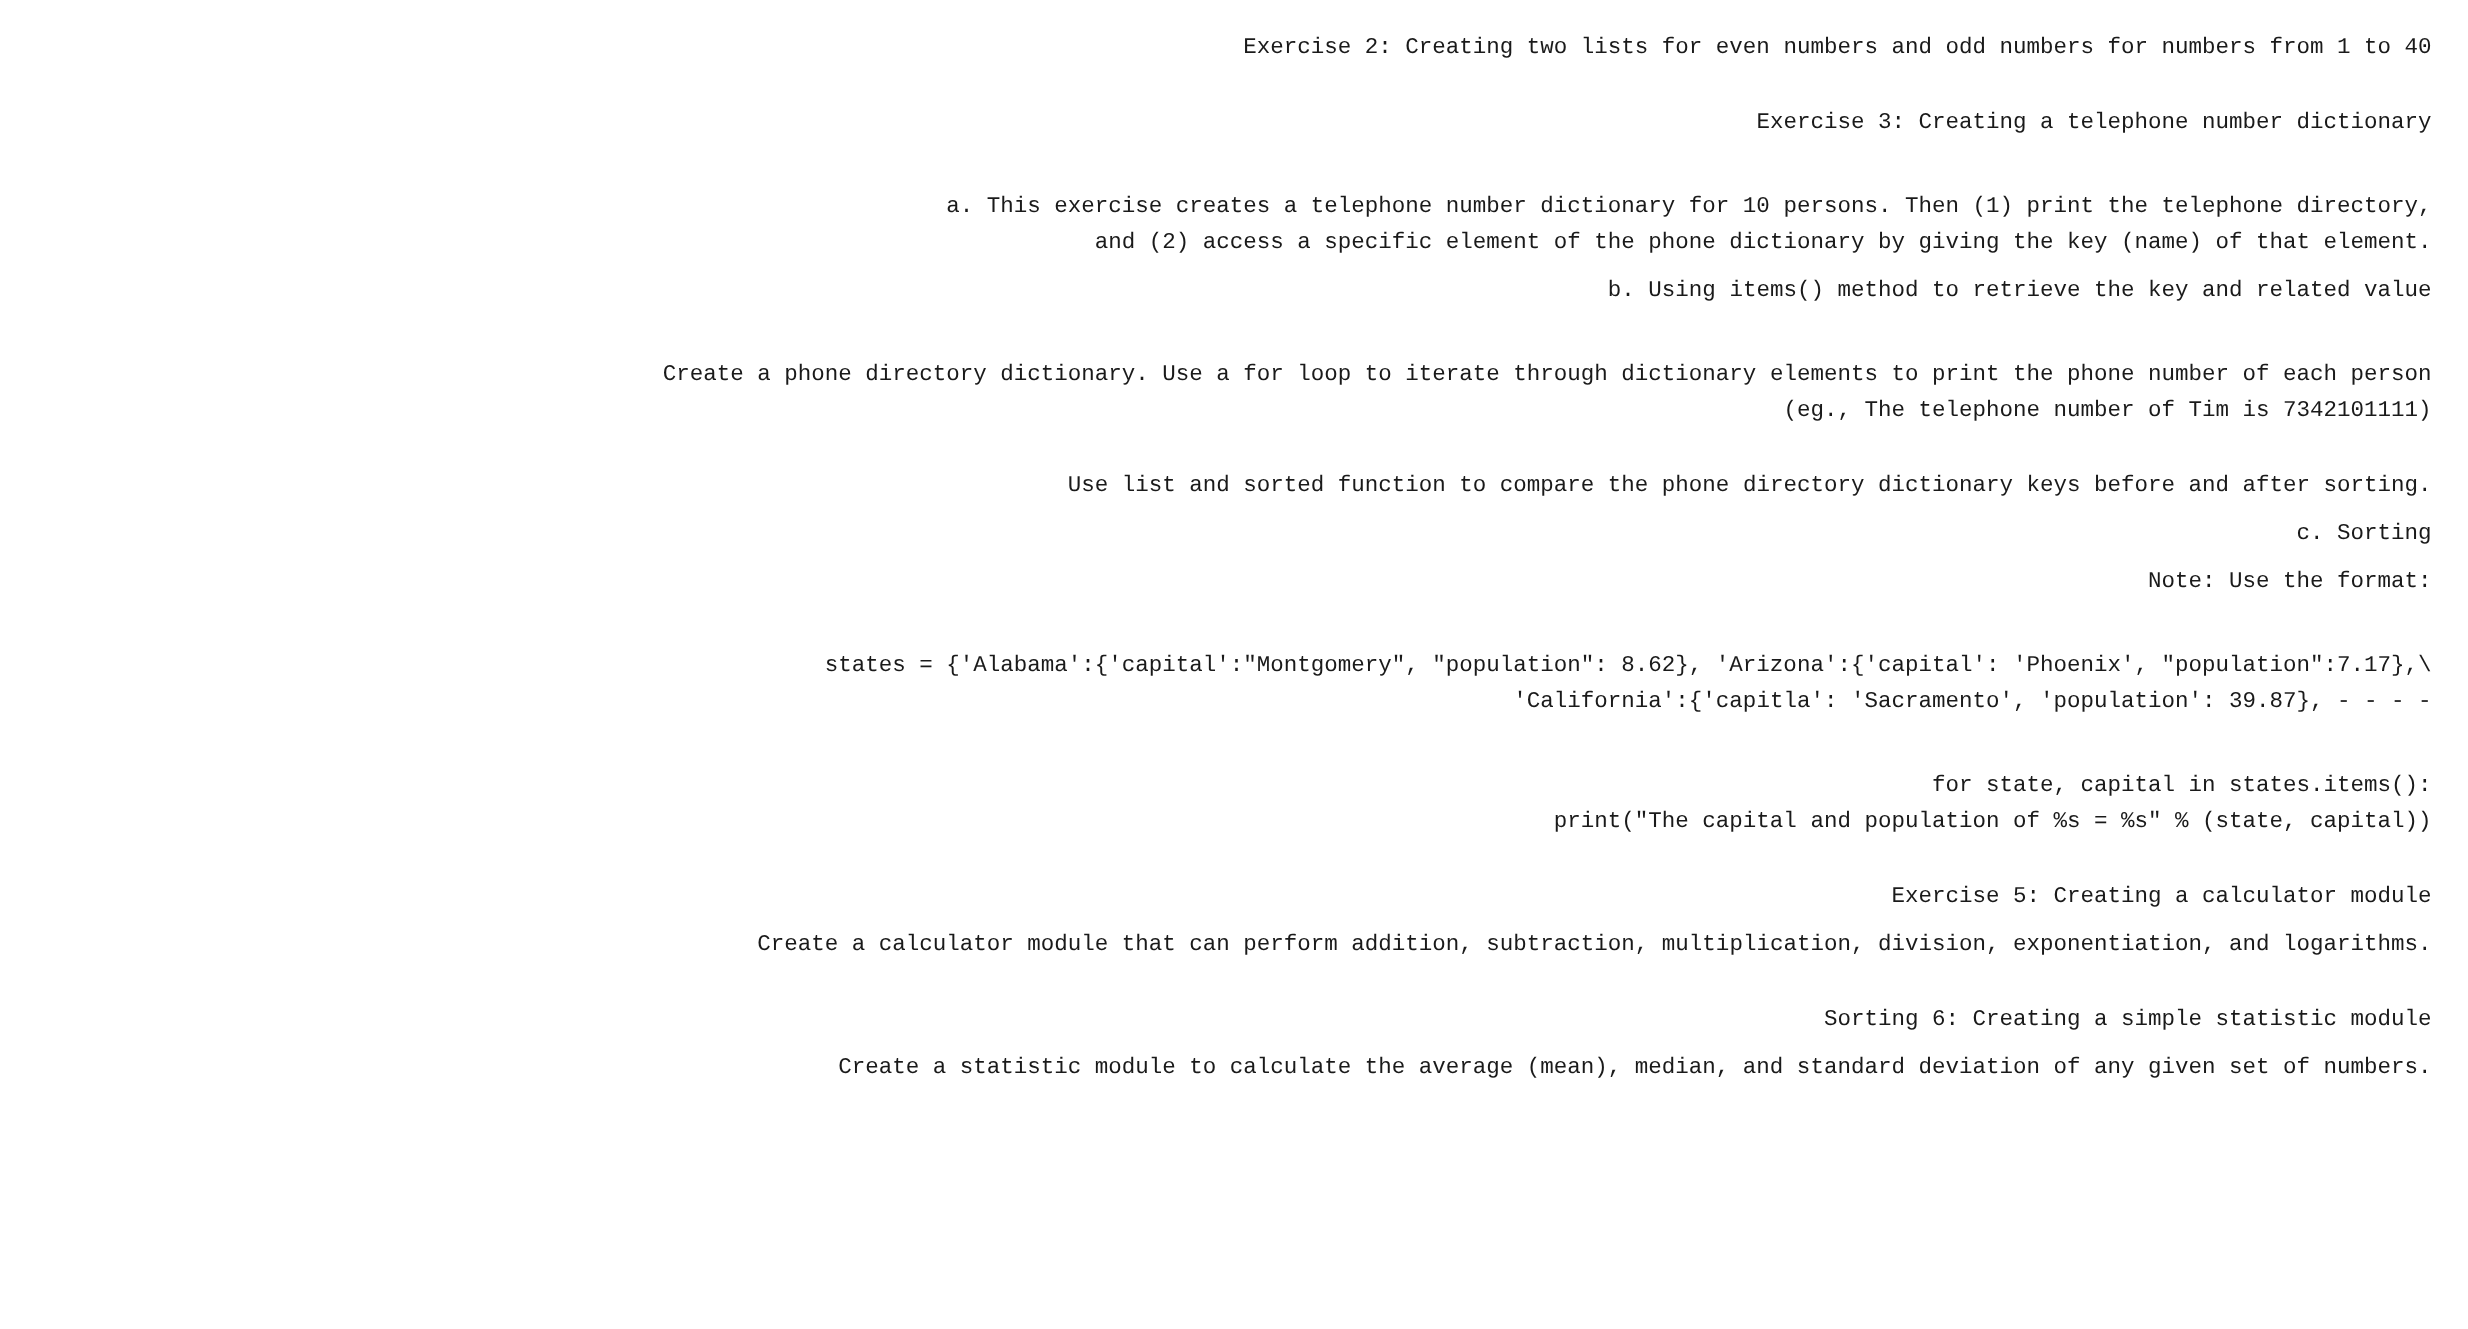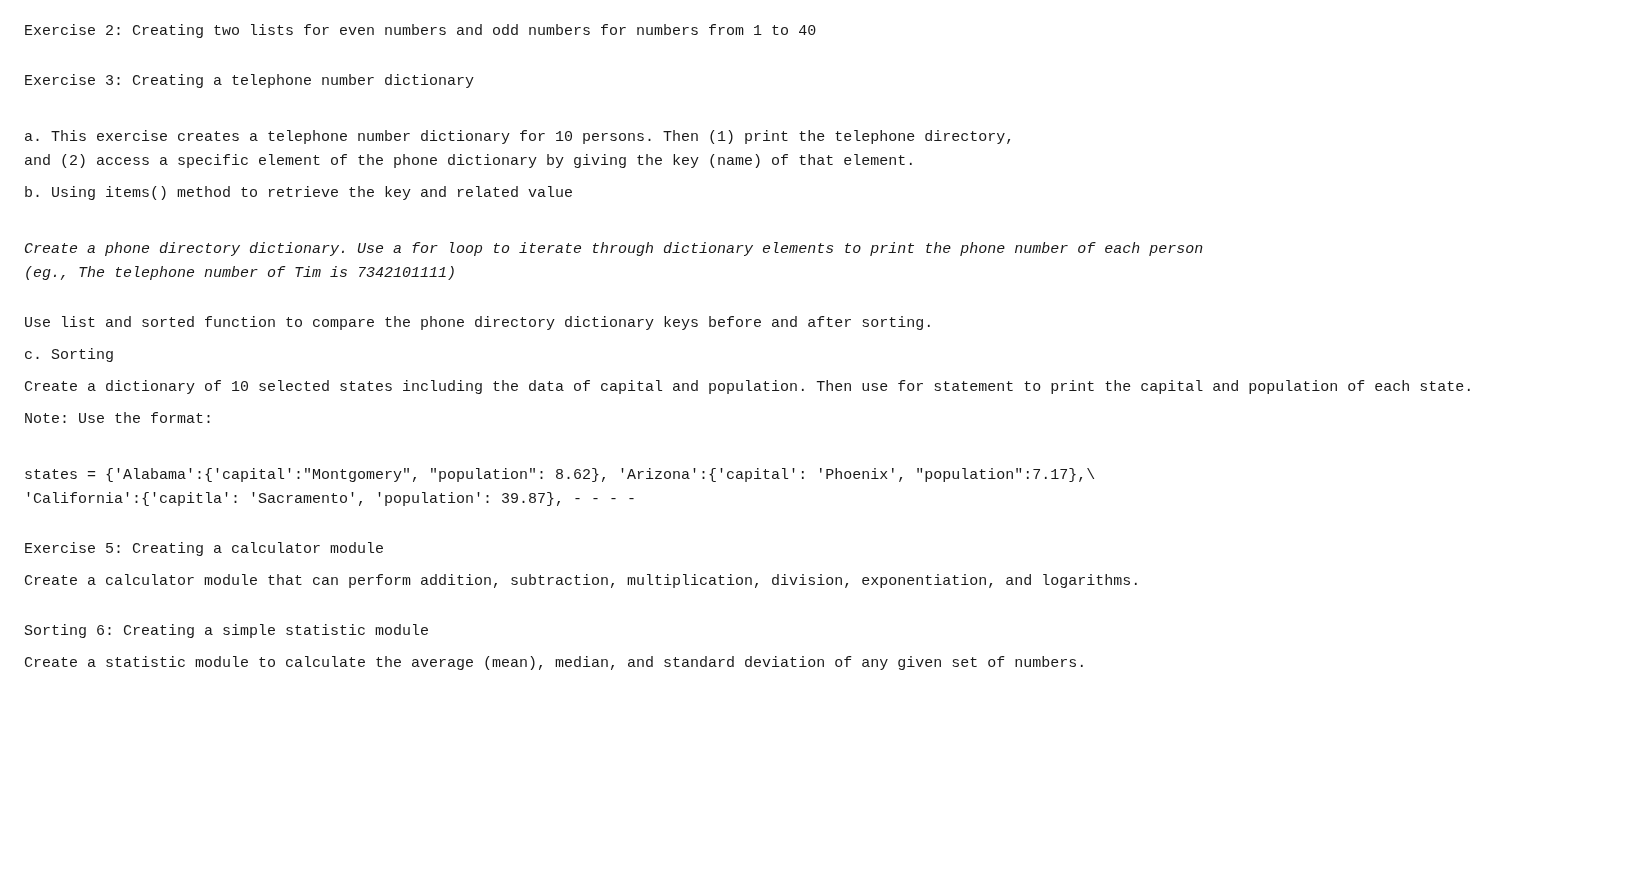--- a/index.html
+++ b/index.html
@@ -10,20 +10,21 @@
     body {
       background-color: #ffffff;
       font-family: 'Courier New', Courier, monospace;
       font-size: 15px;
       color: #1a1a1a;
       padding: 20px 24px;
       line-height: 1.6;
     }
     .section {
       margin-bottom: 8px;
+      text-align: right;
     }
     .spacer {
       height: 18px;
     }
   </style>
 </head>
 <body>
 
 <div>
 
@@ -40,49 +41,50 @@
 
   <div class="section" style="white-space: pre-line;">
     <span>a. This exercise creates a telephone number dictionary for 10 persons. Then (1) print the telephone directory,
 and (2) access a specific element of the phone dictionary by giving the key (name) of that element.</span>
   </div>
 
   <div class="section">
     <span>b. Using items() method to retrieve the key and related value</span>
   </div>
 
-  <div class="section" style="white-space: pre-line; font-style: italic;">
+  <div class="section" style="white-space: pre-line;">
     <span>Create a phone directory dictionary. Use a for loop to iterate through dictionary elements to print the phone number of each person
 (eg., The telephone number of Tim is 7342101111)</span>
   </div>
 
   <div class="spacer"></div>
 
   <div class="section">
     <span>Use list and sorted function to compare the phone directory dictionary keys before and after sorting.</span>
   </div>
 
   <div class="section">
     <span>c. Sorting</span>
   </div>
 
 
-  <div class="section">
-    <span>Create a dictionary of 10 selected states including the data of capital and population. Then use for statement to print the capital and population of each state.</span>
-  </div>
 
   <div class="section">
     <span>Note: Use the format:</span>
   </div>
 
   <div class="section" style="white-space: pre-line;">
     <span>states = {'Alabama':{'capital':"Montgomery", "population": 8.62}, 'Arizona':{'capital': 'Phoenix', "population":7.17},\
         'California':{'capitla': 'Sacramento', 'population': 39.87}, - - - -</span>
   </div>
 
+  <div class="section" style="white-space: pre-line;">
+    <span>for state, capital in states.items():
+    print("The capital and population of %s = %s" % (state, capital))</span>
+  </div>
 
   <div class="spacer"></div>
 
   <div class="section">
     <span>Exercise 5:  Creating a calculator module</span>
   </div>
 
   <div class="section">
     <span>Create a calculator module that can perform addition, subtraction, multiplication, division, exponentiation, and logarithms.</span>
   </div>

